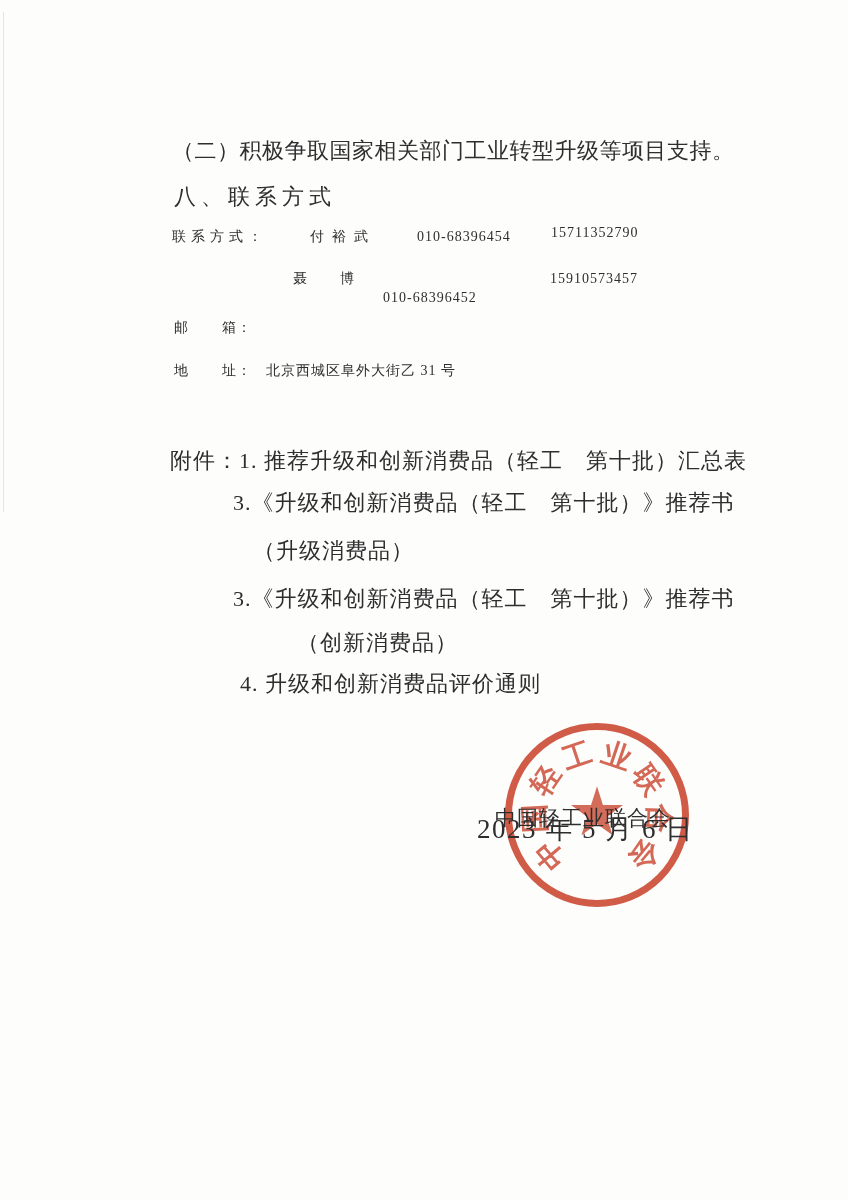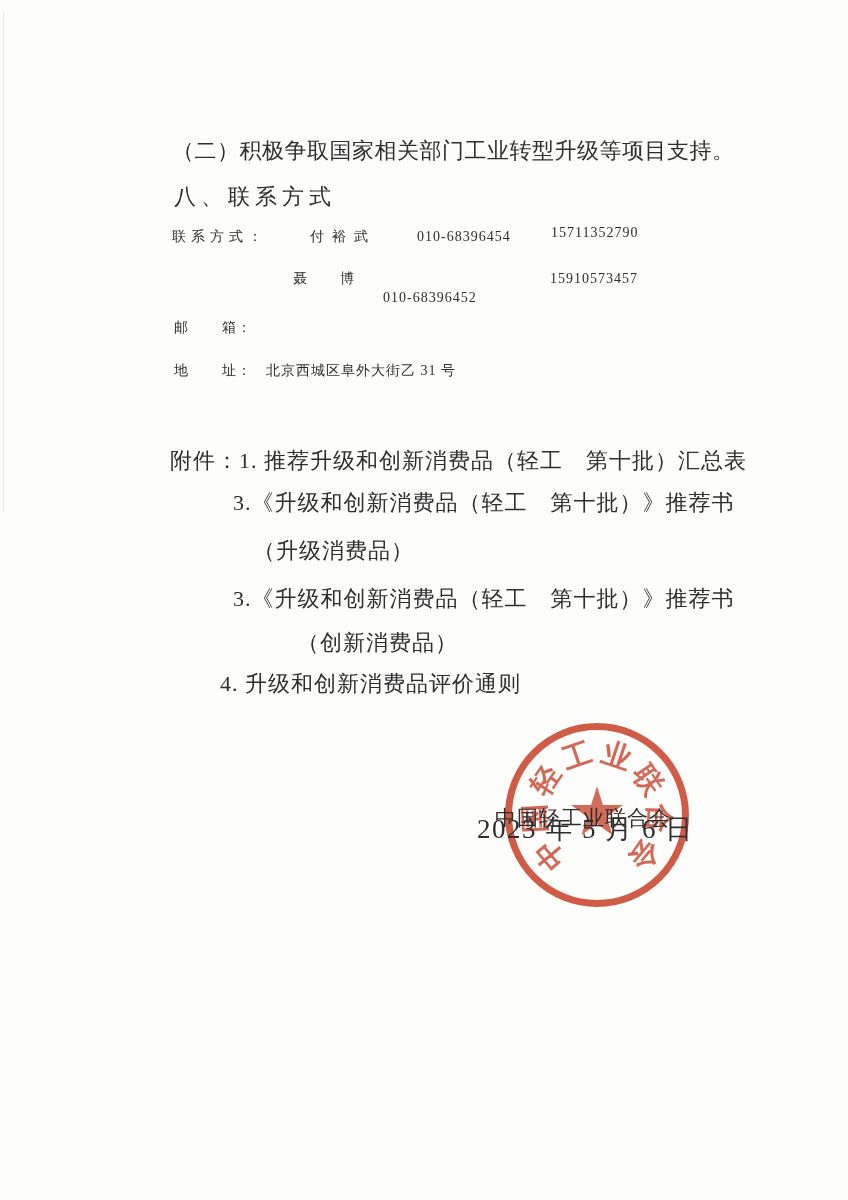--- a/index.html
+++ b/index.html
@@ -41,21 +41,21 @@
   .seg-email   {left:263px;top:319px;}
   .seg-di      {left:174px;top:362px;}
   .seg-zhi     {left:222px;top:362px;}
   .seg-addr    {left:266px;top:362px;}
   
   .l-att1    {left:170px;top:447px;}
   .l-att2    {left:233px;top:489px;}
   .l-att2note{left:253px;top:537px;}
   .l-att3    {left:233px;top:585px;}
   .l-att3note{left:253px;top:629px;margin-left:44px;}
-  .l-att4    {left:220px;top:670px;}
+  .l-att4    {left:240px;top:670px;}
   
   .l-org {left:495px;top:805px;font-size:21px;letter-spacing:1px;z-index:3;}
   .l-date{left:477px;top:812px;font-size:27px;letter-spacing:1.5px;z-index:3;}
   
   .seal{
     position:absolute;left:505px;top:723px;width:184px;height:184px;
     z-index:2;mix-blend-mode:multiply;opacity:0.88;
   }
   .seal-ring{
     position:absolute;left:0;top:0;right:0;bottom:0;

